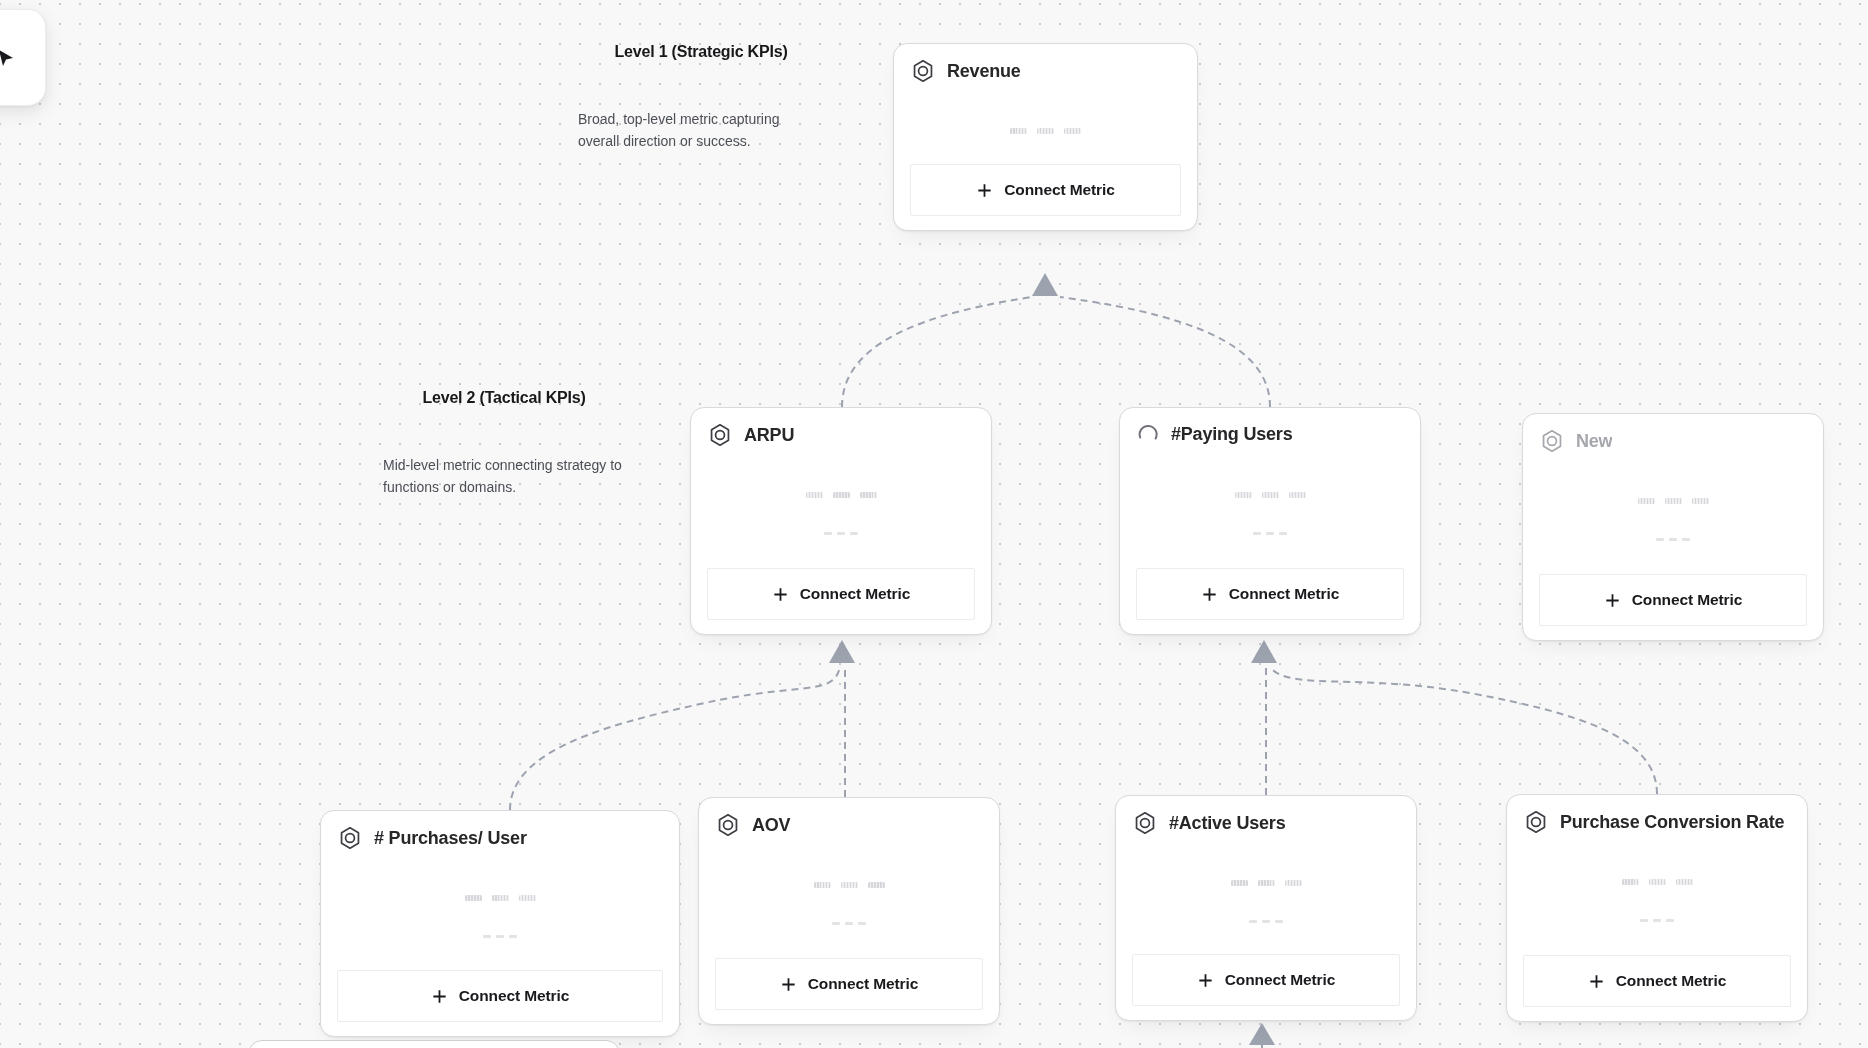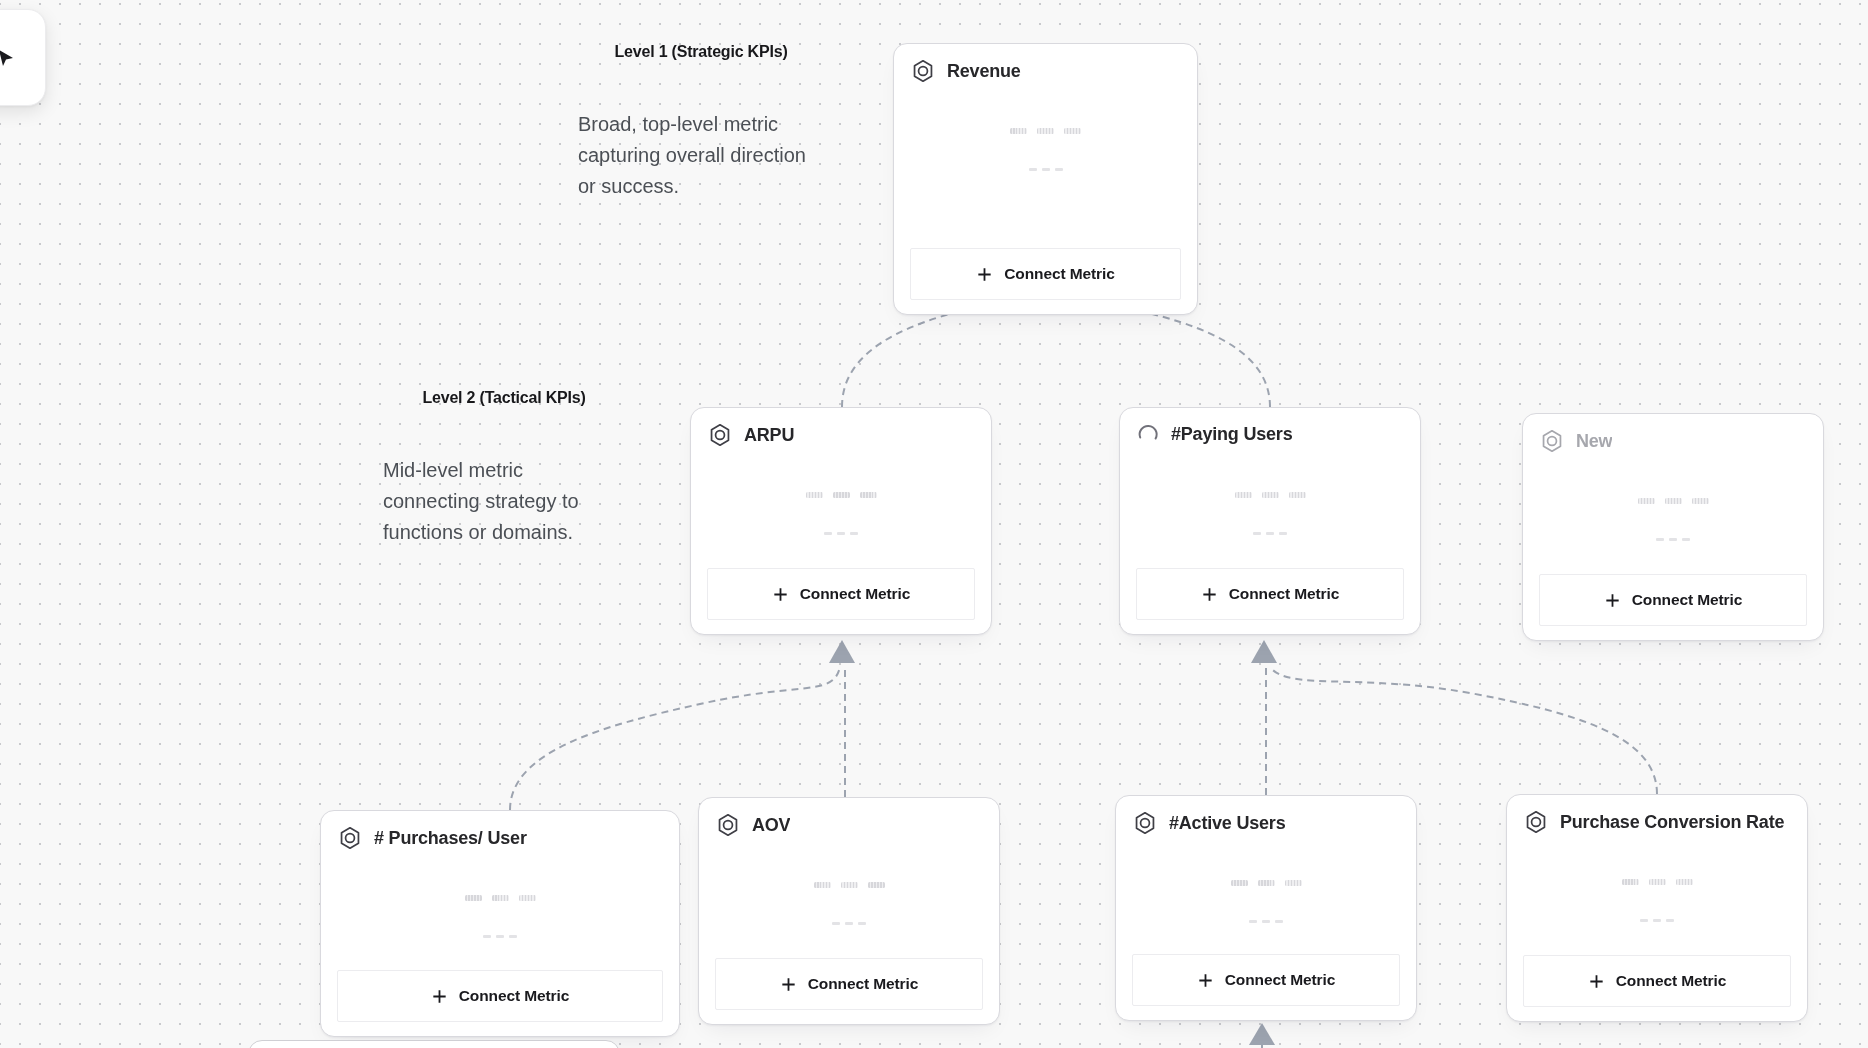--- a/index.html
+++ b/index.html
@@ -7,21 +7,21 @@
   #canvas{position:relative;width:1868px;height:1048px;background-color:#f8f8f8;
     background-image:radial-gradient(circle,#c9cacd 1.1px,transparent 1.4px);
     background-size:20px 20px;background-position:10px 14px;overflow:hidden;}
 
   
   #connectors{position:absolute;inset:0;pointer-events:none;}
 
   
   .level-label{position:absolute;}
   .level-title{font-size:16px;font-weight:bold;color:#18181b;letter-spacing:-.2px;margin:17px 0 10px 0;text-align:center;}
-  .level-desc{font-size:20px;line-height:1.55;color:#4b4f55;max-width:248px;margin-top:48px;}
+  .level-desc{font-size:14px;line-height:1.55;color:#4b4f55;max-width:248px;margin-top:48px;}
 
   
   .card{position:absolute;background:#fff;border:1px solid #d9d9de;border-radius:14px;
     box-shadow:0 1px 2px rgba(16,24,40,.05),0 10px 24px -10px rgba(16,24,40,.09);
     box-sizing:border-box;cursor:grab;}
   .card-header{position:absolute;top:14px;left:16px;right:14px;display:flex;align-items:center;gap:11px;}
   .card-title{font-size:18px;font-weight:bold;color:#27272a;letter-spacing:-.2px;
     white-space:nowrap;overflow:hidden;text-overflow:ellipsis;}
   .card.is-new .card-title{color:#a6a7ad;text-align:right;}
   .icon{display:inline-flex;flex:0 0 auto;}
@@ -77,21 +77,21 @@
 
   <div class="level-label" style="left:578px;top:26px;">
     <div class="level-title">Level 1 (Strategic KPIs)</div>
     <div class="level-desc" style="max-width:246px">Broad, top-level metric capturing overall direction or success.</div>
   </div>
   <div class="level-label" style="left:383px;top:372px;">
     <div class="level-title">Level 2 (Tactical KPIs)</div>
     <div class="level-desc" style="max-width:242px">Mid-level metric connecting strategy to functions or domains.</div>
   </div>
 
-  <div class="card" style="left:893px;top:43px;width:305px;height:272px;">
+  <div class="card" style="left:893px;top:43px;width:305px;height:188px;">
     <div class="card-header">
       <span class="icon">
         <svg width="26" height="26" viewBox="0 0 24 24" fill="none" stroke="#3f3f46" stroke-width="1.6" stroke-linejoin="round">
           <path d="M12 2.6 L19.8 7.1 V16.9 L12 21.4 L4.2 16.9 V7.1 Z"></path>
             <circle cx="12" cy="12" r="4.1"></circle>
         </svg>
         </span>
       <span class="card-title">Revenue</span>
     </div>
     <div class="sk-row r1">

